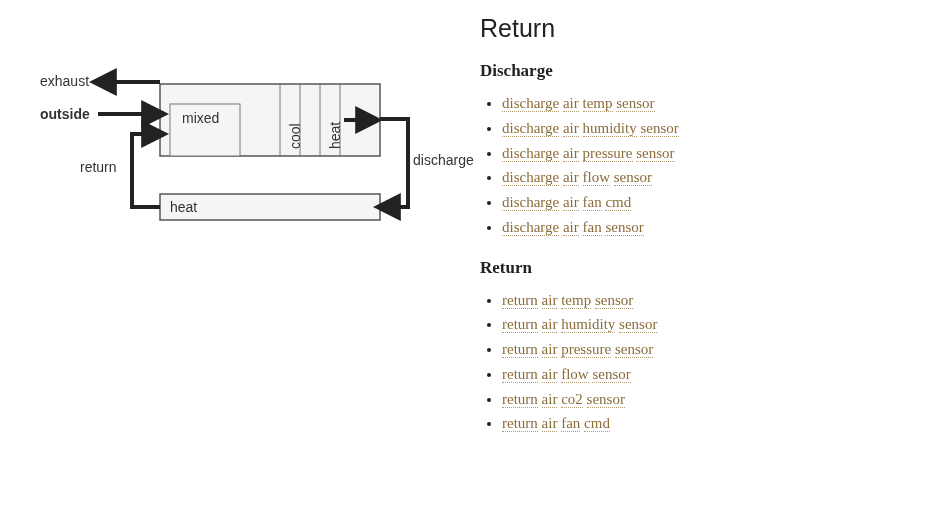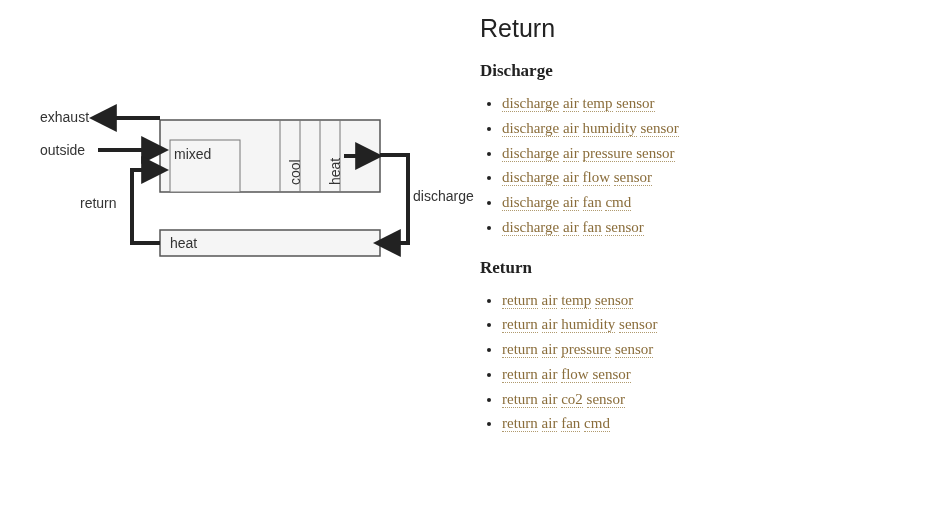--- a/index.html
+++ b/index.html
@@ -14,21 +14,21 @@
   }
   .page {
     display: flex;
     flex-direction: row;
     width: 100%;
     height: 100%;
   }
   .left {
     width: 480px;
     position: relative;
-    padding-top: 90px;
+    padding-top: 54px;
   }
   .right {
     flex: 1;
     padding: 0 20px 0 0;
   }
   h2.section-title {
     font-family: "Helvetica Neue", Arial, sans-serif;
     font-weight: 400;
     font-size: 25px;
     margin: 14px 0 6px 0;
@@ -118,23 +118,23 @@
         <line x1="78" y1="60" x2="138" y2="60" stroke="#222" stroke-width="4" marker-end="url(#arrow)"></line>
 
         <line x1="324" y1="66" x2="352" y2="66" stroke="#222" stroke-width="4" marker-end="url(#arrow)"></line>
 
         <path d="M 360 65 L 388 65 L 388 153 L 364 153" fill="none" stroke="#222" stroke-width="4" marker-end="url(#arrow)"></path>
 
         <path d="M 140 153 L 112 153 L 112 80 L 138 80" fill="none" stroke="#222" stroke-width="4" marker-end="url(#arrow)"></path>
       </svg>
 
       <div class="dlabel" style="left:20px; top:19px;">exhaust</div>
-      <div class="dlabel" style="left:20px; top:52px;">outside</div>
+      <div class="dlabel" style="left:20px; top:52px;font-weight:bold;">outside</div>
       <div class="dlabel" style="left:60px; top:105px;">return</div>
-      <div class="dlabel" style="left:154px; top:56px;text-align:center;">mixed</div>
+      <div class="dlabel" style="left:162px; top:56px;text-align:center;">mixed</div>
       <div class="vlabel" style="left:267px; top:95px;">cool</div>
       <div class="vlabel" style="left:307px; top:95px;">heat</div>
       <div class="dlabel" style="left:393px; top:98px;">discharge</div>
       <div class="dlabel" style="left:150px; top:145px;">heat</div>
     </div>
   </div>
 
   <div class="right">
     <h2 class="section-title">Return</h2>
     <div id="groups-container">

